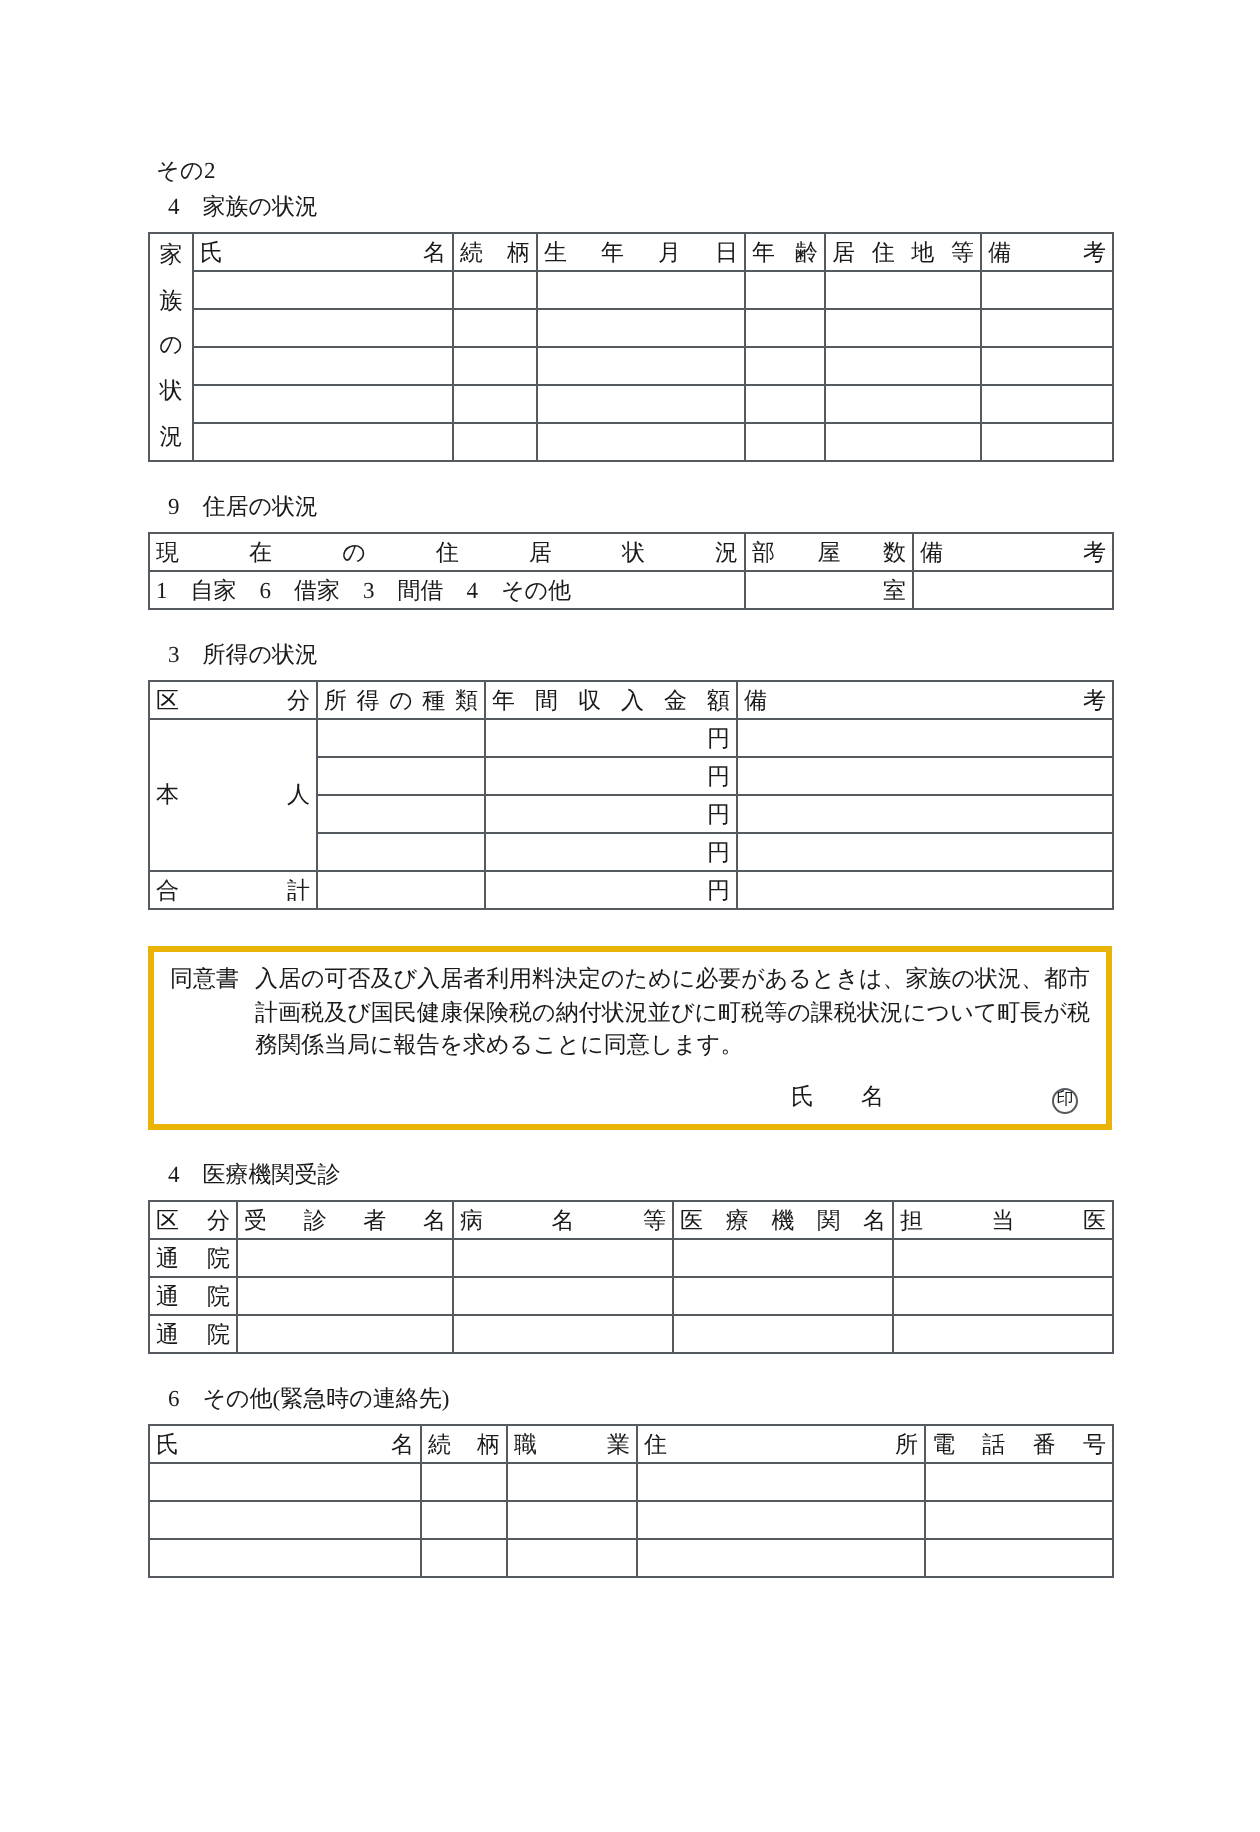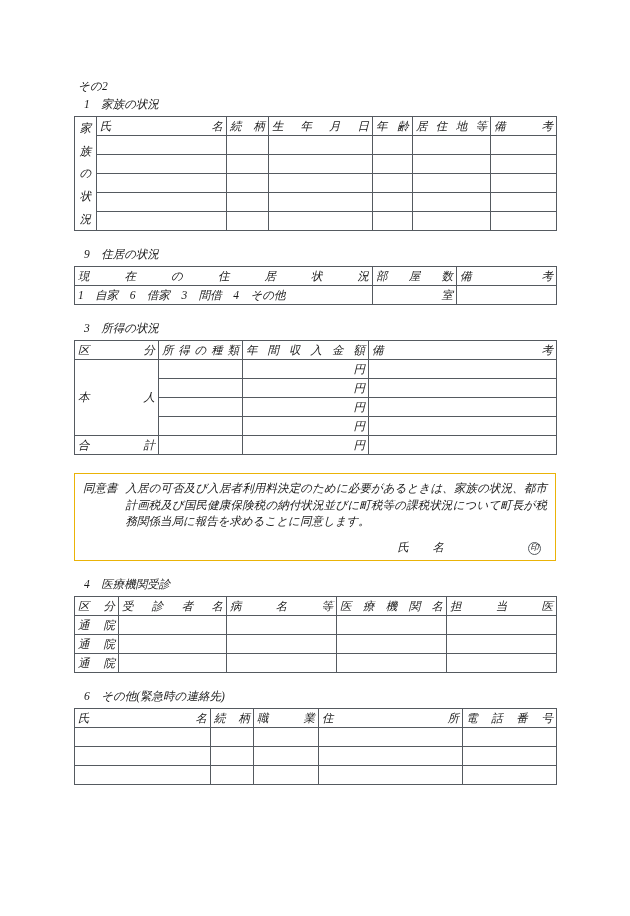--- a/index.html
+++ b/index.html
@@ -10,21 +10,20 @@
     background: #ffffff;
     font-family: "Liberation Serif", "DejaVu Serif", serif;
     color: #1a1a1a;
     overflow: hidden;
   }
   .page {
     position: relative;
     width: 630px;
     height: 916px;
     padding: 12px;
-    font-style: italic;
   }
   .content {
     position: absolute;
     left: 74px;
     top: 78px;
     width: 482px;
   }
 
   .doc-label {
     font-size: 11.5px;
@@ -90,21 +89,21 @@
   .note {
     font-size: 11.5px;
     line-height: 17px;
     margin-top: 3px;
     margin-left: 10px;
     white-space: pre;
   }
 
   
   .consent-box {
-    border: 1px solid #eab308;
+    border: 3px solid #eab308;
     width: 482px;
     padding: 6px 8px 5px 8px;
     font-size: 11.5px;
     line-height: 16.5px;
   }
   .consent-body {
     display: flex;
     align-items: flex-start;
   }
   .consent-title {
@@ -140,21 +139,21 @@
   .cell-unit { text-align: right; padding-right: 5px; }
 </style>
 </head>
 <body>
 
 <div class="page">
   <div class="content">
 
     <div class="doc-label">その2</div>
 
-    <div class="section-head">1　家族の状況</div>
+    <div class="section-head">4　家族の状況</div>
     <div class="gap-sm"></div>
     <table class="form">
       <colgroup>
         <col style="width:22px">
           <col style="width:130px">
           <col style="width:42px">
         <col style="width:104px">
           <col style="width:40px">
           <col style="width:78px">
           <col style="width:66px">

